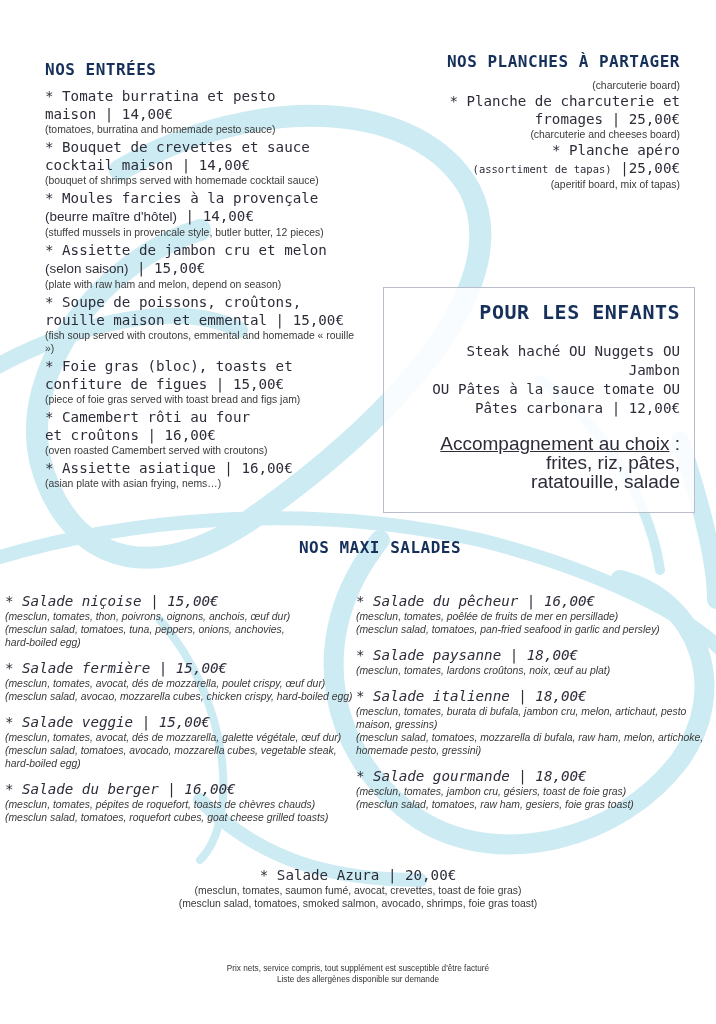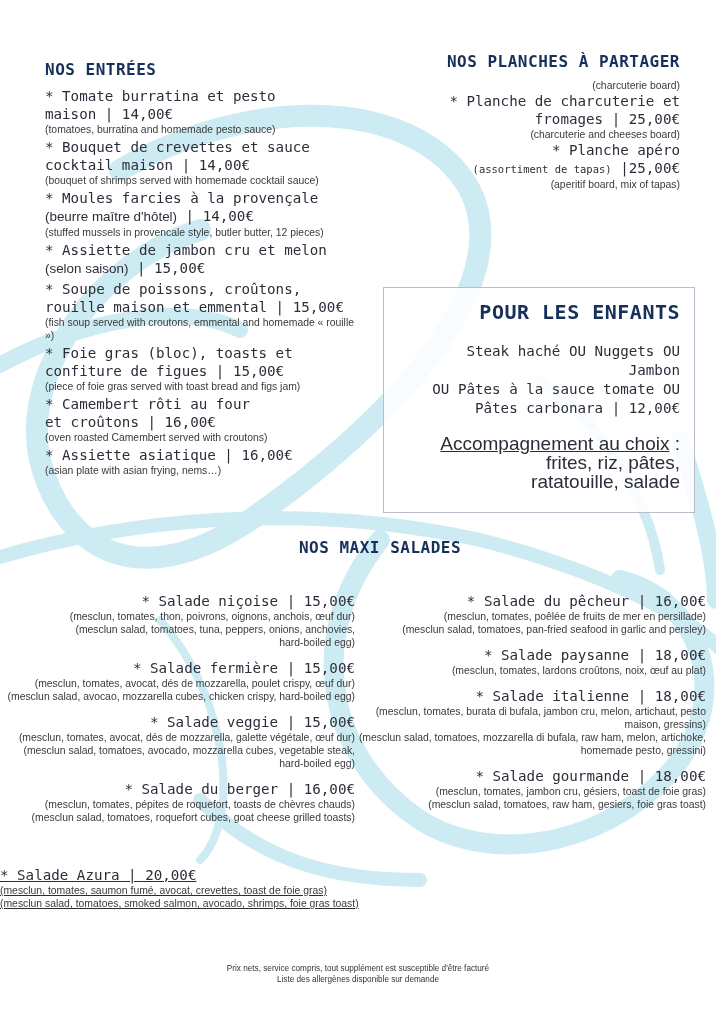--- a/index.html
+++ b/index.html
@@ -15,26 +15,26 @@
   .entrees .h { margin-bottom: 8px; }
   .entrees .e { margin-bottom: 2px; }
   .planches { right: 36px; top: 52px; width: 340px; text-align: right; }
   .planches .h { margin-bottom: 8px; }
   .enfants { left: 383px; top: 287px; width: 312px; height: 226px; border: 1px solid #b8bccb; background: rgba(255,255,255,0.85); text-align: right; padding: 12px 14px 0 24px; }
   .enfants .h { font-size: 20px; margin-bottom: 18px; }
   .enfants .item { white-space: normal; line-height: 19px; }
   .enfants .acc { margin-top: 16px; font-family: "Liberation Sans", sans-serif; font-size: 19px; line-height: 19px; color: #2d2d3a; }
   .enfants .acc u { text-decoration: underline; }
   .salades-title { left: 0; width: 716px; top: 538px; text-align: center; padding-left: 44px; }
-  .col { width: 350px; text-align: right; }
+  .col { width: 350px; text-align: left; font-style: italic; }
   .col .s { margin-bottom: 10px; }
   .col .item { white-space: nowrap; }
   .colL { left: 5px; top: 592px; }
   .colR { left: 356px; top: 592px; }
-  .azura { left: 0; width: 716px; top: 866px; text-align: left; text-decoration: underline; }
+  .azura { left: 0; width: 716px; top: 866px; text-align: center; }
   .footer { left: 0; width: 716px; top: 963px; text-align: center; font-family: "Liberation Sans", sans-serif; font-size: 8.2px; line-height: 11px; color: #333; }
 </style>
 </head>
 <body>
 
 <svg class="bg" viewBox="0 0 716 1024" xmlns="http://www.w3.org/2000/svg">
   <g fill="none" stroke="#cdebf3" stroke-linecap="round">
     <path d="M120 170 C 260 90, 420 100, 470 190 C 520 290, 380 430, 250 520 C 130 600, 60 540, 40 460 C 20 370, 100 260, 200 230" stroke-width="22"></path>
     <path d="M-10 370 C 80 320, 180 300, 240 330" stroke-width="16"></path>
     <path d="M-10 560 C 120 520, 300 500, 480 540 C 600 570, 700 620, 730 660" stroke-width="14"></path>
@@ -60,20 +60,21 @@
     <div class="desc">(bouquet of shrimps served with homemade cocktail sauce)</div>
   </div>
   <div class="e">
     <div class="item">* Moules farcies à la provençale</div>
     <div class="item"><span class="sans14">(beurre maître d'hôtel)</span><span> | 14,00€</span></div>
     <div class="desc">(stuffed mussels in provencale style, butler butter, 12 pieces)</div>
   </div>
   <div class="e">
     <div class="item">* Assiette de jambon cru et melon</div>
     <div class="item"><span class="sans14">(selon saison)</span><span> | 15,00€</span></div>
+    <div class="desc">(plate with raw ham and melon, depend on season)</div>
   </div>
   <div class="e">
     <div class="item">* Soupe de poissons, croûtons,</div>
     <div class="item">rouille maison et emmental | 15,00€</div>
     <div class="desc">(fish soup served with croutons, emmental and homemade « rouille »)</div>
   </div>
   <div class="e">
     <div class="item">* Foie gras (bloc), toasts et</div>
     <div class="item">confiture de figues | 15,00€</div>
     <div class="desc">(piece of foie gras served with toast bread and figs jam)</div>

